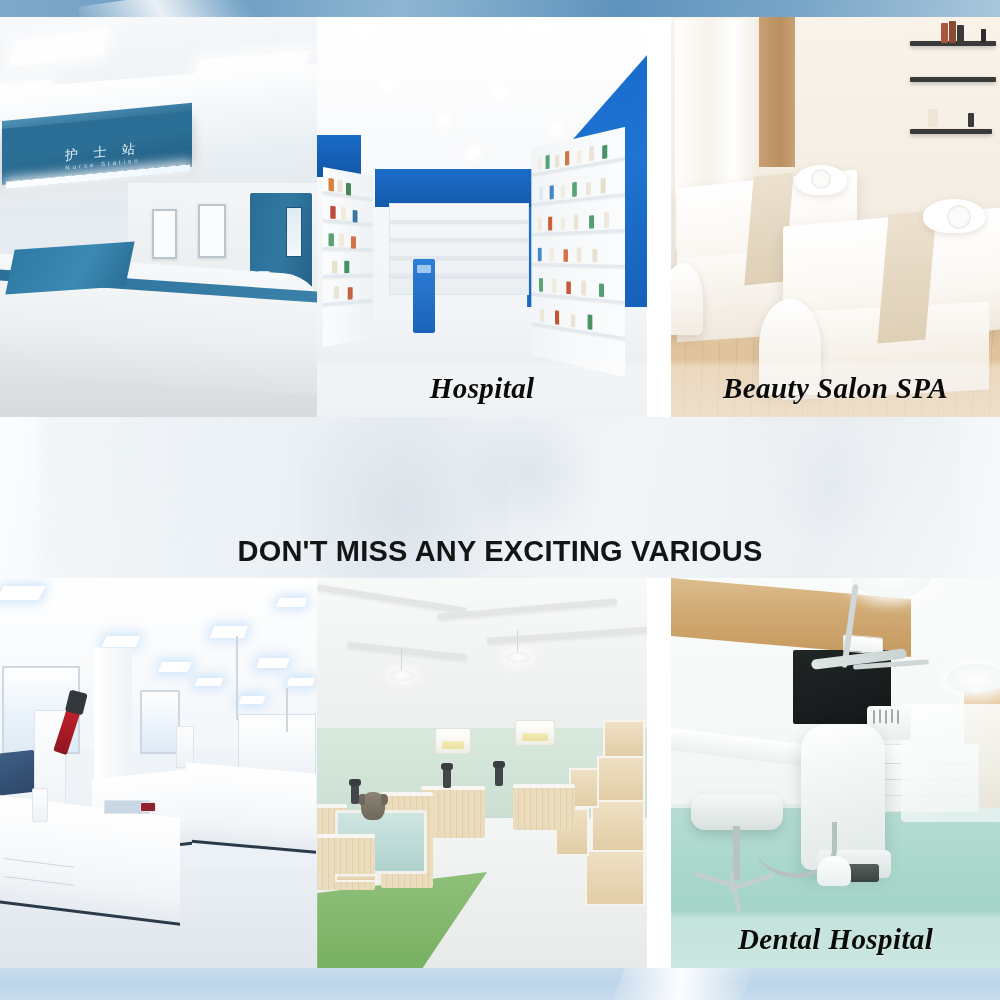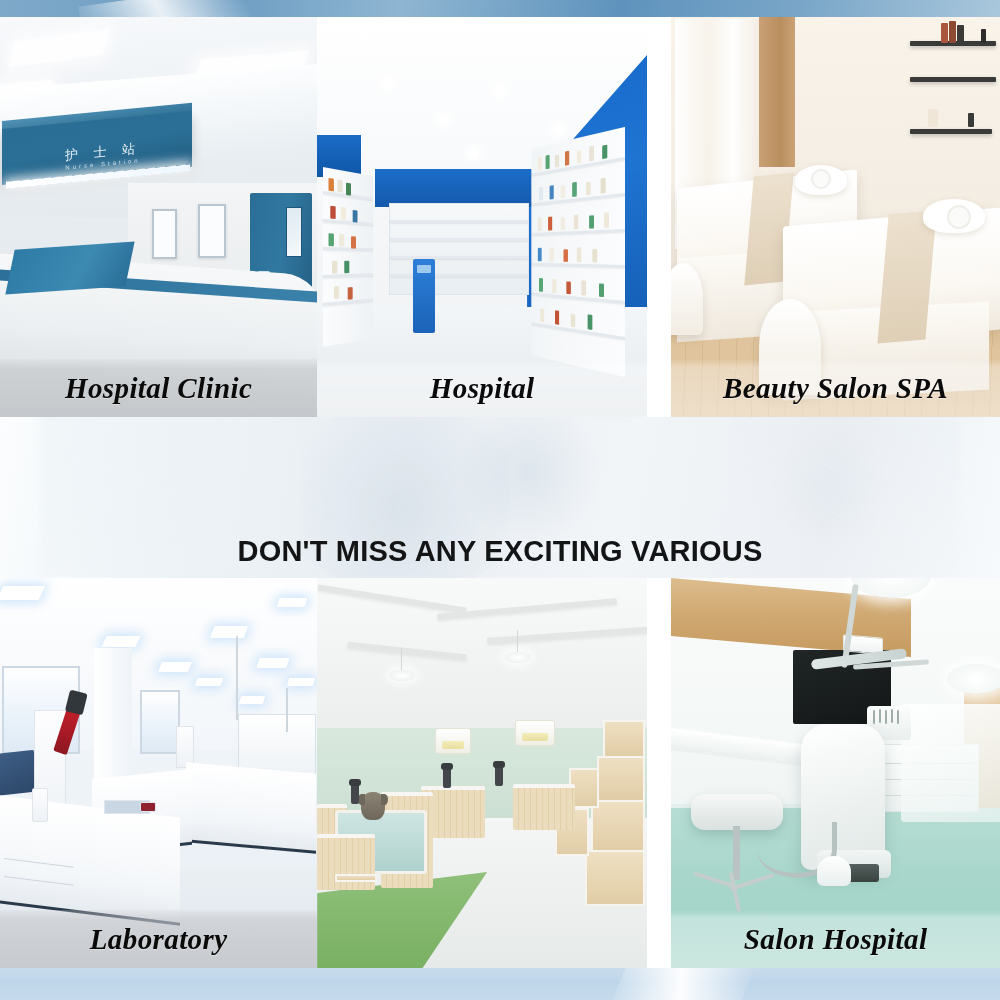--- a/index.html
+++ b/index.html
@@ -550,23 +550,20 @@
         </div>
         <div class="lightbar"></div>
         <div class="wall"></div>
         <div class="frame f1"></div>
         <div class="frame f2"></div>
         <div class="door"></div>
         <div class="floor"></div>
         <div class="counter"></div>
         <div class="counter-blue"></div>
         <div class="counter-top"></div>
-      </div>
-      <div class="cap-band dark">
-        <span class="cap-text">Hospital Clinic</span>
       </div>
     </div>
 
     <div class="gap"></div>
 
     <div class="tile c2">
       <div class="scene pharm">
         <div class="ceiling"></div>
         <div class="dot" style="left:42px;top:8px"></div>
         <div class="dot" style="left:218px;top:4px"></div>
@@ -729,23 +726,20 @@
         <div class="monitor"></div>
         <div class="bench b1">
           <div class="drawer" style="left:14px;top:62px;width:70px"></div>
           <div class="drawer" style="left:14px;top:80px;width:70px"></div>
         </div>
         <div class="redarm"></div>
         <div class="cab" style="left:32px;top:210px;width:16px;height:34px;border-radius:2px"></div>
         <div class="cab" style="left:104px;top:222px;width:46px;height:14px;background:#c9d7e4"></div>
         <div class="cab" style="left:140px;top:224px;width:16px;height:10px;background:#8e2230;border-radius:2px"></div>
       </div>
-      <div class="cap-band dark">
-        <span class="cap-text">Laboratory</span>
-      </div>
     </div>
 
     <div class="gap"></div>
 
     <div class="tile c2">
       <div class="scene pet">
         <div class="ceil"></div>
         <div class="beam" style="left:0;top:18px;width:150px;transform:rotate(9deg)"></div>
         <div class="beam" style="left:120px;top:28px;width:180px;transform:rotate(-5deg)"></div>
         <div class="beam" style="left:170px;top:54px;width:170px;transform:rotate(-4deg)"></div>
@@ -811,19 +805,19 @@
         <div class="chair-foot"></div>
         <div class="hose"></div>
         <div class="stool"></div>
         <div class="stool-post"></div>
         <div class="caster" style="left:22px;top:300px;width:44px;transform:rotate(18deg)"></div>
         <div class="caster" style="left:58px;top:302px;width:46px;transform:rotate(-18deg)"></div>
         <div class="caster" style="left:44px;top:312px;width:40px;transform:rotate(78deg)"></div>
         <div class="machine"></div>
       </div>
       <div class="cap-band">
-        <span class="cap-text">Salon Hospital</span>
+        <span class="cap-text">Dental Hospital</span>
       </div>
     </div>
   </div>
 
   <div class="strip-bottom"></div>
 </div>
 
 </body></html>

